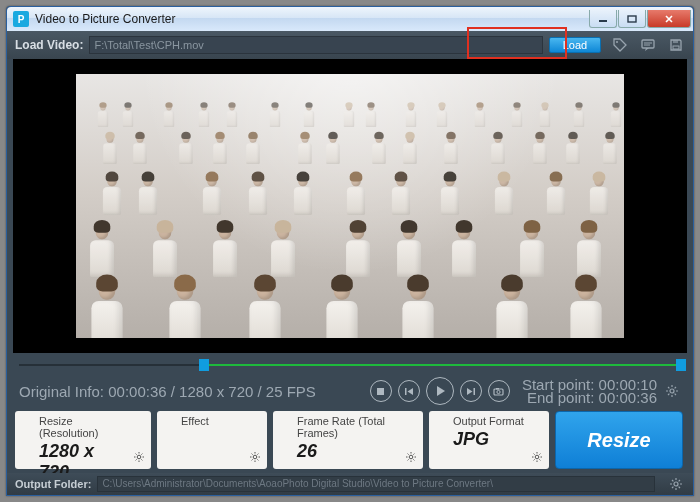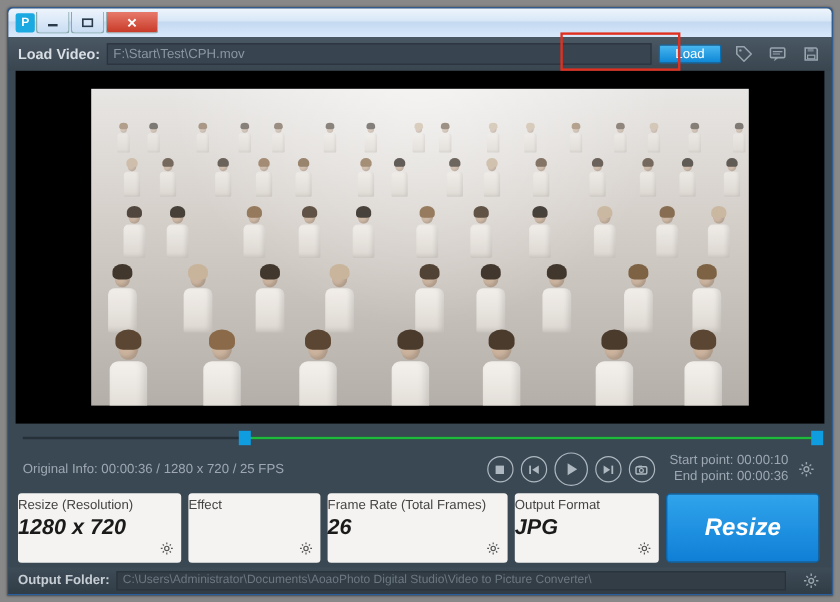--- a/index.html
+++ b/index.html
@@ -25,44 +25,45 @@
   .frame::before{ content:""; position:absolute; inset:0; background: radial-gradient(ellipse at 50% -10%, rgba(255,255,255,.6), rgba(210,205,198,0) 55%); }
   .crowd { position:relative; width:100%; height:100%; }
   .fig { position:absolute; bottom:0; transform-origin:bottom center; }
   .head { width:14px; height:18px; background:#cbb39e; border-radius:50% 50% 45% 45%; position:relative; margin:0 auto; box-shadow: inset -2px -2px 3px rgba(0,0,0,.15); }
   .hair { position:absolute; top:-3px; left:-2px; right:-2px; height:14px; border-radius:50% 50% 30% 30%; }
   .body { width:26px; height:40px; background:linear-gradient(#f4f1ed,#ded9d2); border-radius:6px 6px 2px 2px; margin-top:1px; box-shadow: inset -3px -2px 5px rgba(0,0,0,.12); }
   .scrub { position:absolute; top:326px; left:12px; right:12px; height:16px; }
   .track { position:absolute; left:0; right:0; top:7px; height:2px; background:#263038; }
   .sel { position:absolute; top:7px; height:2px; background:#1eba3c; }
   .handle { position:absolute; top:2px; width:10px; height:12px; background:#109de0; }
-  .info-row { position:absolute; top:344px; left:12px; right:12px; height:32px; display:flex; align-items:center; color:#9da8b2; font-size:11px; }
+  .info-row { position:absolute; top:344px; left:12px; right:12px; height:32px; display:flex; align-items:center; color:#9da8b2; font-size:15px; }
   .orig { flex:1; }
   .playback { display:flex; gap:6px; align-items:center; }
   .pbtn { width:22px; height:22px; border:1.5px solid #aeb8c0; border-radius:50%; display:flex; align-items:center; justify-content:center; color:#aeb8c0; cursor:pointer; }
   .pbtn.play { width:28px; height:28px; }
   .points { text-align:right; line-height:13px; margin-left:12px; }
   .gear-sm { width:18px; height:18px; margin-left:6px; display:flex; align-items:center; justify-content:center; color:#98a4ae; cursor:pointer; }
   .panels { position:absolute; left:8px; right:8px; top:380px; height:58px; display:flex; gap:6px; }
-  .panel { background:#f4f3f1; border-radius:3px; position:relative; display:flex; flex-direction:column; padding:4px 0; }
+  .panel { background:#f4f3f1; border-radius:3px; position:relative; display:flex; flex-direction:column; padding:4px 24px; }
   .panel .lab { font-size:11px; color:#444; }
   .panel .val { font-size:18px; font-weight:700; font-style:italic; color:#1a1a1a; margin-top:2px; font-family: "Segoe UI", sans-serif; }
   .panel-gear { position:absolute; right:4px; bottom:4px; width:16px; height:16px; color:#555; display:flex; align-items:center; justify-content:center; cursor:pointer; }
   .convert { flex:0 0 128px; background:linear-gradient(#30a4ec,#0f7fd6); border:1px solid #0c66ab; border-radius:4px; display:flex; align-items:center; justify-content:center; color:#fff; font-style:italic; font-weight:700; font-size:20px; cursor:pointer; }
   .footer { position:absolute; left:0; right:0; bottom:0; height:22px; background:linear-gradient(#3e4c58,#313c45); display:flex; align-items:center; padding:0 8px; font-size:11px; color:#9aa4ad; }
   .out-label { font-weight:600; color:#c6ced4; }
   .out-path { flex:1; margin:0 6px; height:16px; background:#323d46; border:1px solid #28323a; color:#6d7882; font-size:10px; padding:0 4px; line-height:14px; overflow:hidden; white-space:nowrap; }
   svg { display:block; }
 </style>
 </head>
 <body>
 
 <div class="win-frame">
   <div class="titlebar">
     <div class="title-icon">P</div>
+    <div class="title-text">Video to Picture Converter</div>
     <div class="win-btns">
       <div class="win-btn min">
         <svg width="10" height="8" viewBox="0 0 10 8">
             <rect x="1" y="5" width="8" height="2" fill="#2a3a4a"></rect>
           </svg>
       </div>
       <div class="win-btn max">
         <svg width="10" height="8" viewBox="0 0 10 8">
             <rect x="1" y="1" width="8" height="6" fill="none" stroke="#2a3a4a" stroke-width="1.4"></rect>
           </svg>
@@ -72,21 +73,21 @@
             <path d="M2 1 L8 7 M8 1 L2 7" stroke="#fff" stroke-width="1.6"></path>
           </svg>
       </div>
     </div>
   </div>
 
   <div class="content">
 
     <div class="toolbar">
       <span class="load-label">Load Video:</span>
-      <div class="path-box">F:\Start\Test\CPH.mov</div>
+      <div class="path-box">F:\Total\Test\CPH.mov</div>
       <div class="load-btn">Load</div>
       <div class="tb-icon">
         <svg width="14" height="14" viewBox="0 0 14 14">
             <path d="M1 1h6l6 6-6 6-6-6z" fill="none" stroke="currentColor" stroke-width="1.3"></path>
             <circle cx="4" cy="4" r="1" fill="currentColor"></circle>
           </svg>
       </div>
       <div class="tb-icon">
         <svg width="14" height="14" viewBox="0 0 14 14">
             <rect x="1" y="2" width="12" height="8" rx="1" fill="none" stroke="currentColor" stroke-width="1.3"></rect>

